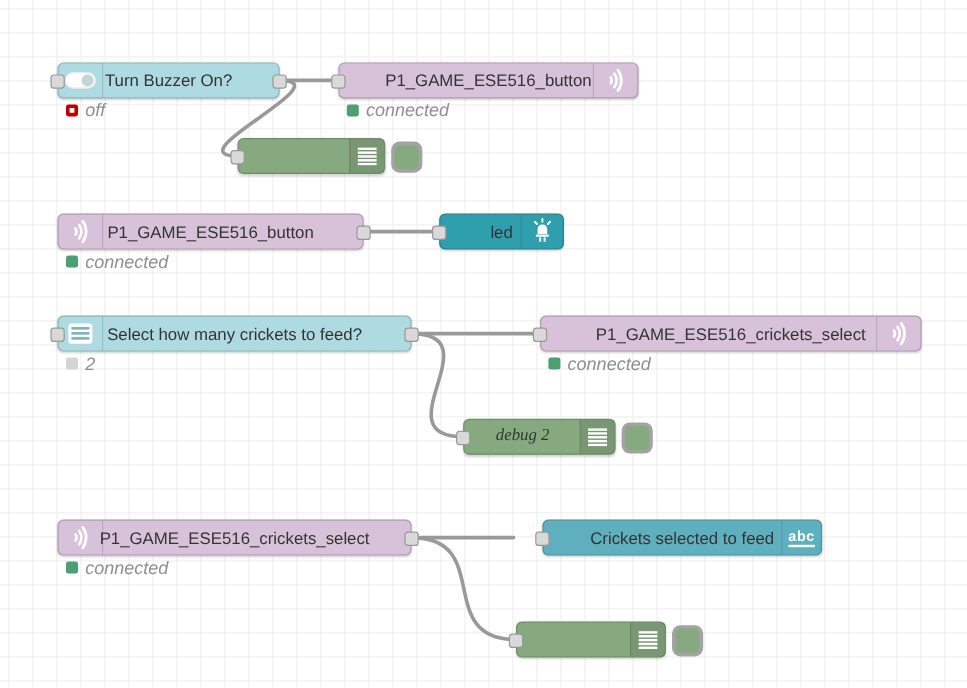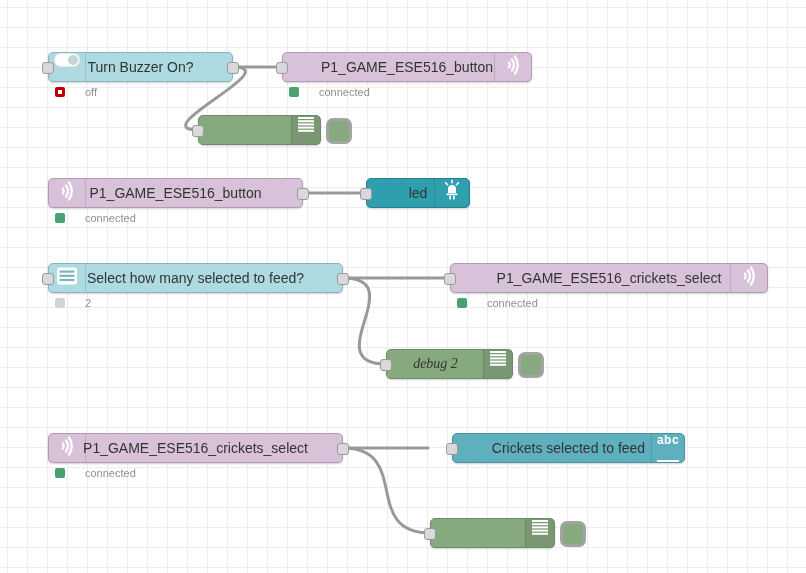--- a/index.html
+++ b/index.html
@@ -25,21 +25,21 @@
     font-size:14px; color:var(--label-color,#333);
     box-shadow:0 1px 2px rgba(0,0,0,0.18);
     cursor:pointer;
   }
   .node .label {
     position:absolute; inset:0; display:flex; align-items:center; justify-content:center;
     white-space:nowrap; overflow:hidden;
   }
   .node.debug .label { font-style:italic; }
 
-  .band { position:absolute; top:0; bottom:0; display:flex; justify-content:center; }
+  .band { position:absolute; top:0; bottom:0; display:flex; align-items:center; justify-content:center; }
   .band.left  { left:0;  border-right:1px solid rgba(0,0,0,0.12); }
   .band.right { right:0; border-left:1px solid rgba(0,0,0,0.12); }
   .band.shaded { background:rgba(0,0,0,0.10); }
 
   .port {
     position:absolute; width:10px; height:10px; top:9px;
     background:var(--port-fill,#d9d9d9); border:1px solid var(--port-border,#999);
     border-radius:3px; box-sizing:content-box; cursor:crosshair;
   }
   .port.in  { left:-7px; }
@@ -62,22 +62,22 @@
   .abc { color:#fff; font-weight:bold; font-size:12px; line-height:1;
          border-bottom:2px solid #fff; padding-bottom:1px; letter-spacing:0.5px; }
 
   
   .debug-btn {
     position:absolute; right:-32px; top:2px; width:20px; height:20px;
     background:var(--debug-green); border:3px solid #a3a3a3; border-radius:7px; cursor:pointer;
   }
 
   
-  .status { position:absolute; display:flex; align-items:center; gap:20px;
-            font-size:11px; color:var(--status-text,#8f8f8f); height:12px; }
+  .status { position:absolute; display:flex; align-items:center; gap:6px;
+            font-size:15px; color:var(--status-text,#8f8f8f); height:12px;font-style:italic; }
   .status-icon { width:10px; height:10px; border-radius:2px; flex:0 0 auto; box-sizing:border-box; }
   .ring-red { border:3px solid var(--status-red); background:#fff; }
   .dot-green { background:var(--status-green); }
   .dot-grey  { background:var(--status-grey); }
 </style>
 </head>
 <body>
 
 <div id="canvas">
 
@@ -171,21 +171,21 @@
           <path d="M12 1.4 v2.4"></path>
             <path d="M5.6 3.8 l1.9 1.9"></path>
             <path d="M18.4 3.8 l-1.9 1.9"></path>
         </g>
       </svg>
     </span>
     <span class="port in"></span>
   </div>
 
   <div class="node ui-teal" style="left:48px; top:263px; width:295px;">
-    <span class="label">Select how many selected to feed?</span>
+    <span class="label">Select how many crickets to feed?</span>
     <span class="band left" style="width:36px;">
       <svg width="24" height="24" viewBox="0 0 24 24">
         <rect x="2" y="3.5" width="20" height="17" rx="2.5" fill="#fff"></rect>
         <g fill="#7ab4bd">
           <rect x="4.5" y="6.5" width="15" height="2.2"></rect>
           <rect x="4.5" y="10.7" width="15" height="2.2"></rect>
           <rect x="4.5" y="14.9" width="15" height="2.2"></rect>
         </g>
       </svg>
     </span>

